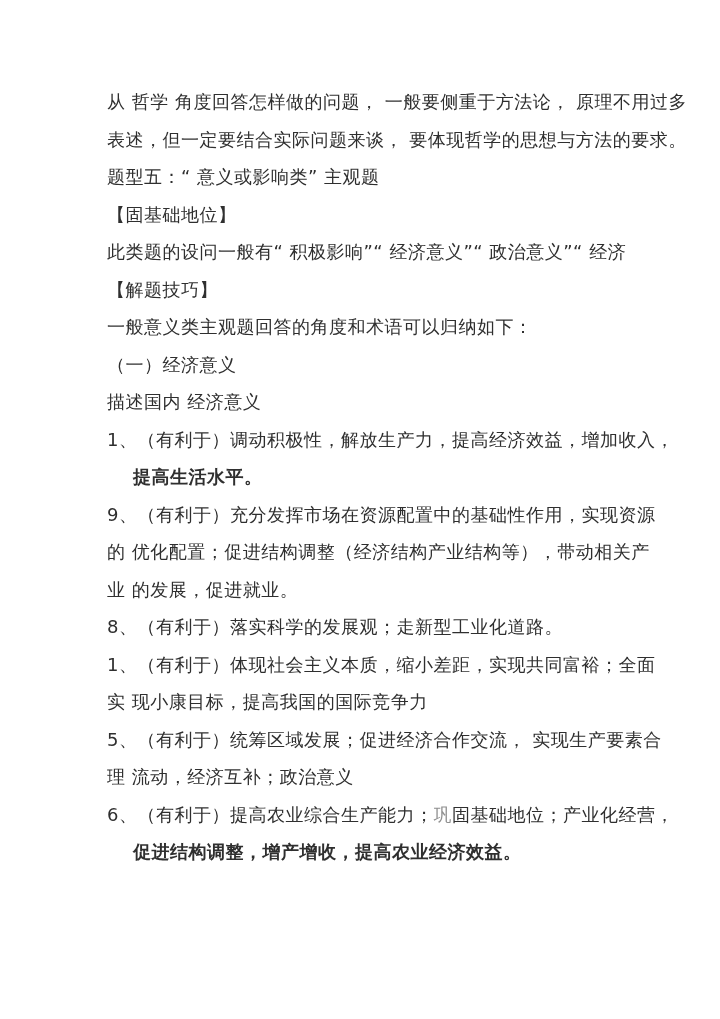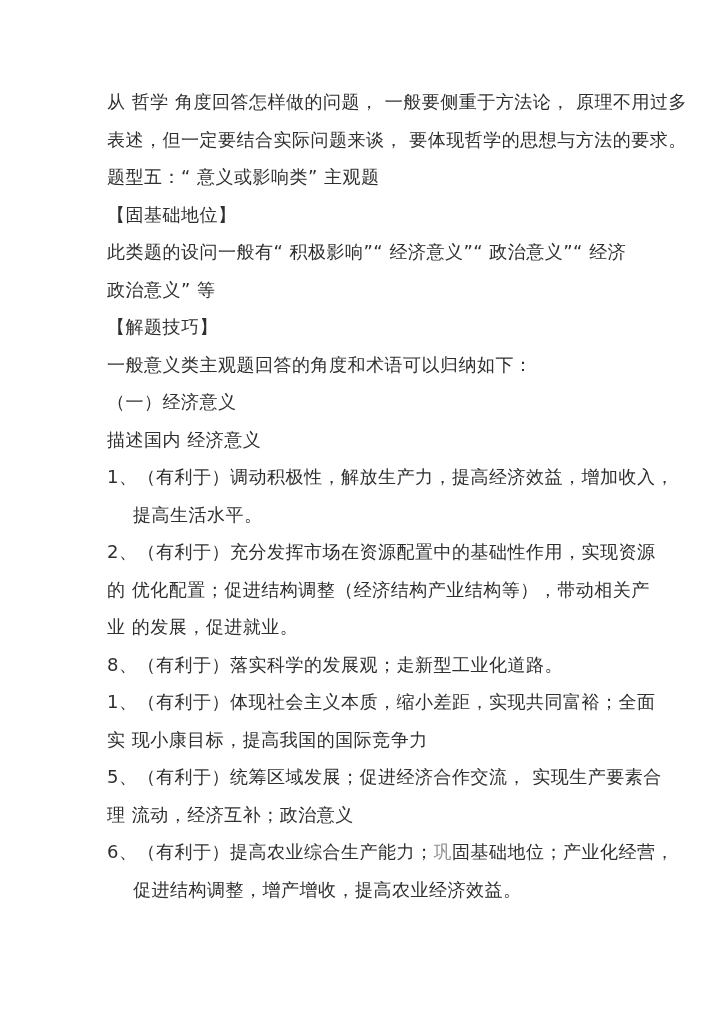--- a/index.html
+++ b/index.html
@@ -26,43 +26,43 @@
     font-weight: 500;
   }
   .line {
     height: 37.5px;
     line-height: 37.5px;
     white-space: pre;
     letter-spacing: 0.5px;
   }
   .line.indent {
     padding-left: 26px;
+    font-weight: bold;
   }
   .gray {
     color: #8f8f8f;
   }
 </style>
 </head>
 <body>
 
 <div class="page">
   <div class="content">
     <div class="line">从 哲学 角度回答怎样做的问题， 一般要侧重于方法论， 原理不用过多</div>
     <div class="line">表述，但一定要结合实际问题来谈， 要体现哲学的思想与方法的要求。</div>
     <div class="line">题型五：“ 意义或影响类” 主观题</div>
     <div class="line">【固基础地位】</div>
     <div class="line">此类题的设问一般有“ 积极影响”“ 经济意义”“ 政治意义”“ 经济</div>
-    <div class="line">政治意义” 等</div>
     <div class="line">【解题技巧】</div>
     <div class="line">一般意义类主观题回答的角度和术语可以归纳如下：</div>
     <div class="line">（一）经济意义</div>
     <div class="line">描述国内 经济意义</div>
     <div class="line">1、（有利于）调动积极性，解放生产力，提高经济效益，增加收入，</div>
     <div class="line indent">提高生活水平。</div>
-    <div class="line">2、（有利于）充分发挥市场在资源配置中的基础性作用，实现资源</div>
+    <div class="line">9、（有利于）充分发挥市场在资源配置中的基础性作用，实现资源</div>
     <div class="line">的 优化配置；促进结构调整（经济结构产业结构等），带动相关产</div>
     <div class="line">业 的发展，促进就业。</div>
     <div class="line">8、（有利于）落实科学的发展观；走新型工业化道路。</div>
     <div class="line">1、（有利于）体现社会主义本质，缩小差距，实现共同富裕；全面</div>
     <div class="line">实 现小康目标，提高我国的国际竞争力</div>
     <div class="line">5、（有利于）统筹区域发展；促进经济合作交流， 实现生产要素合</div>
     <div class="line">理 流动，经济互补；政治意义</div>
     <div class="line"><span>6、（有利于）提高农业综合生产能力；</span><span class="gray">巩</span><span>固基础地位；产业化经营，</span></div>
     <div class="line indent">促进结构调整，增产增收，提高农业经济效益。</div>
   </div>

